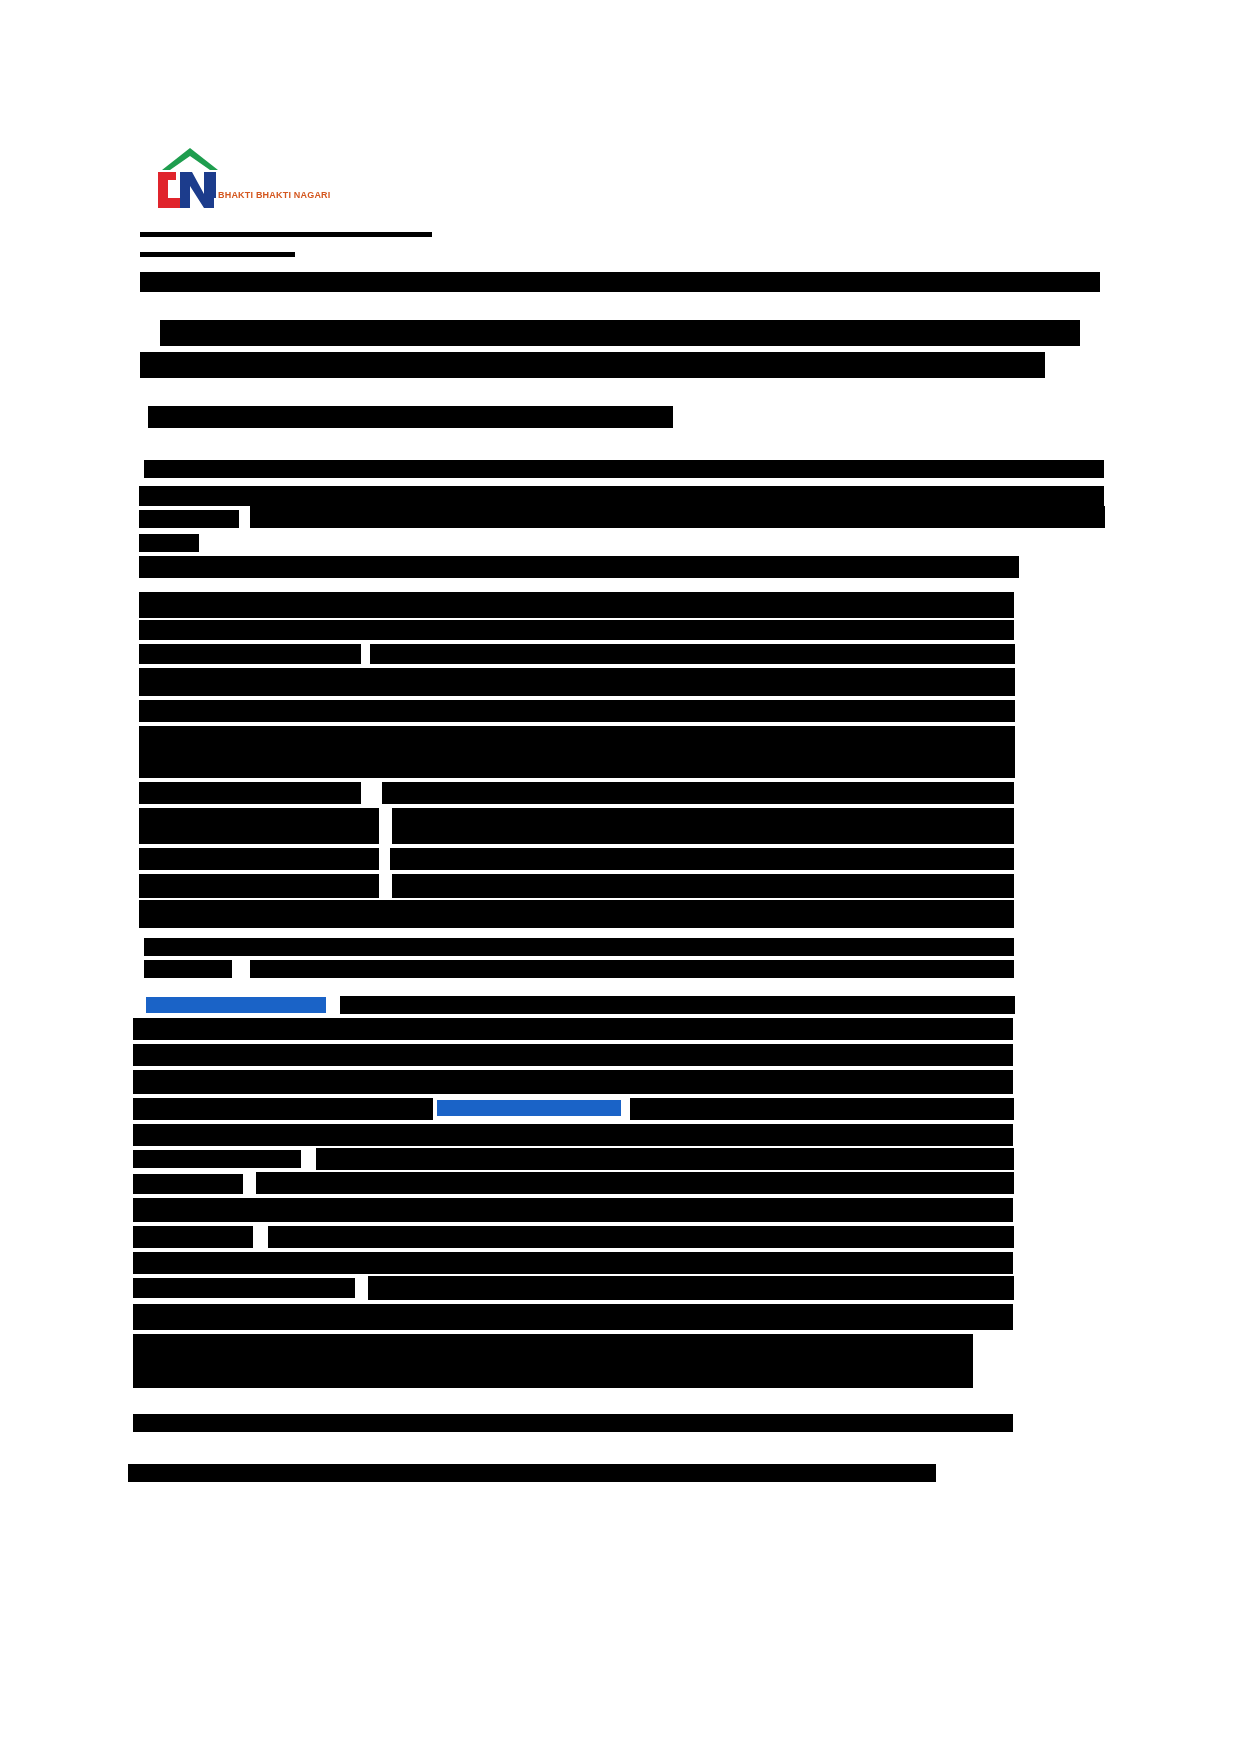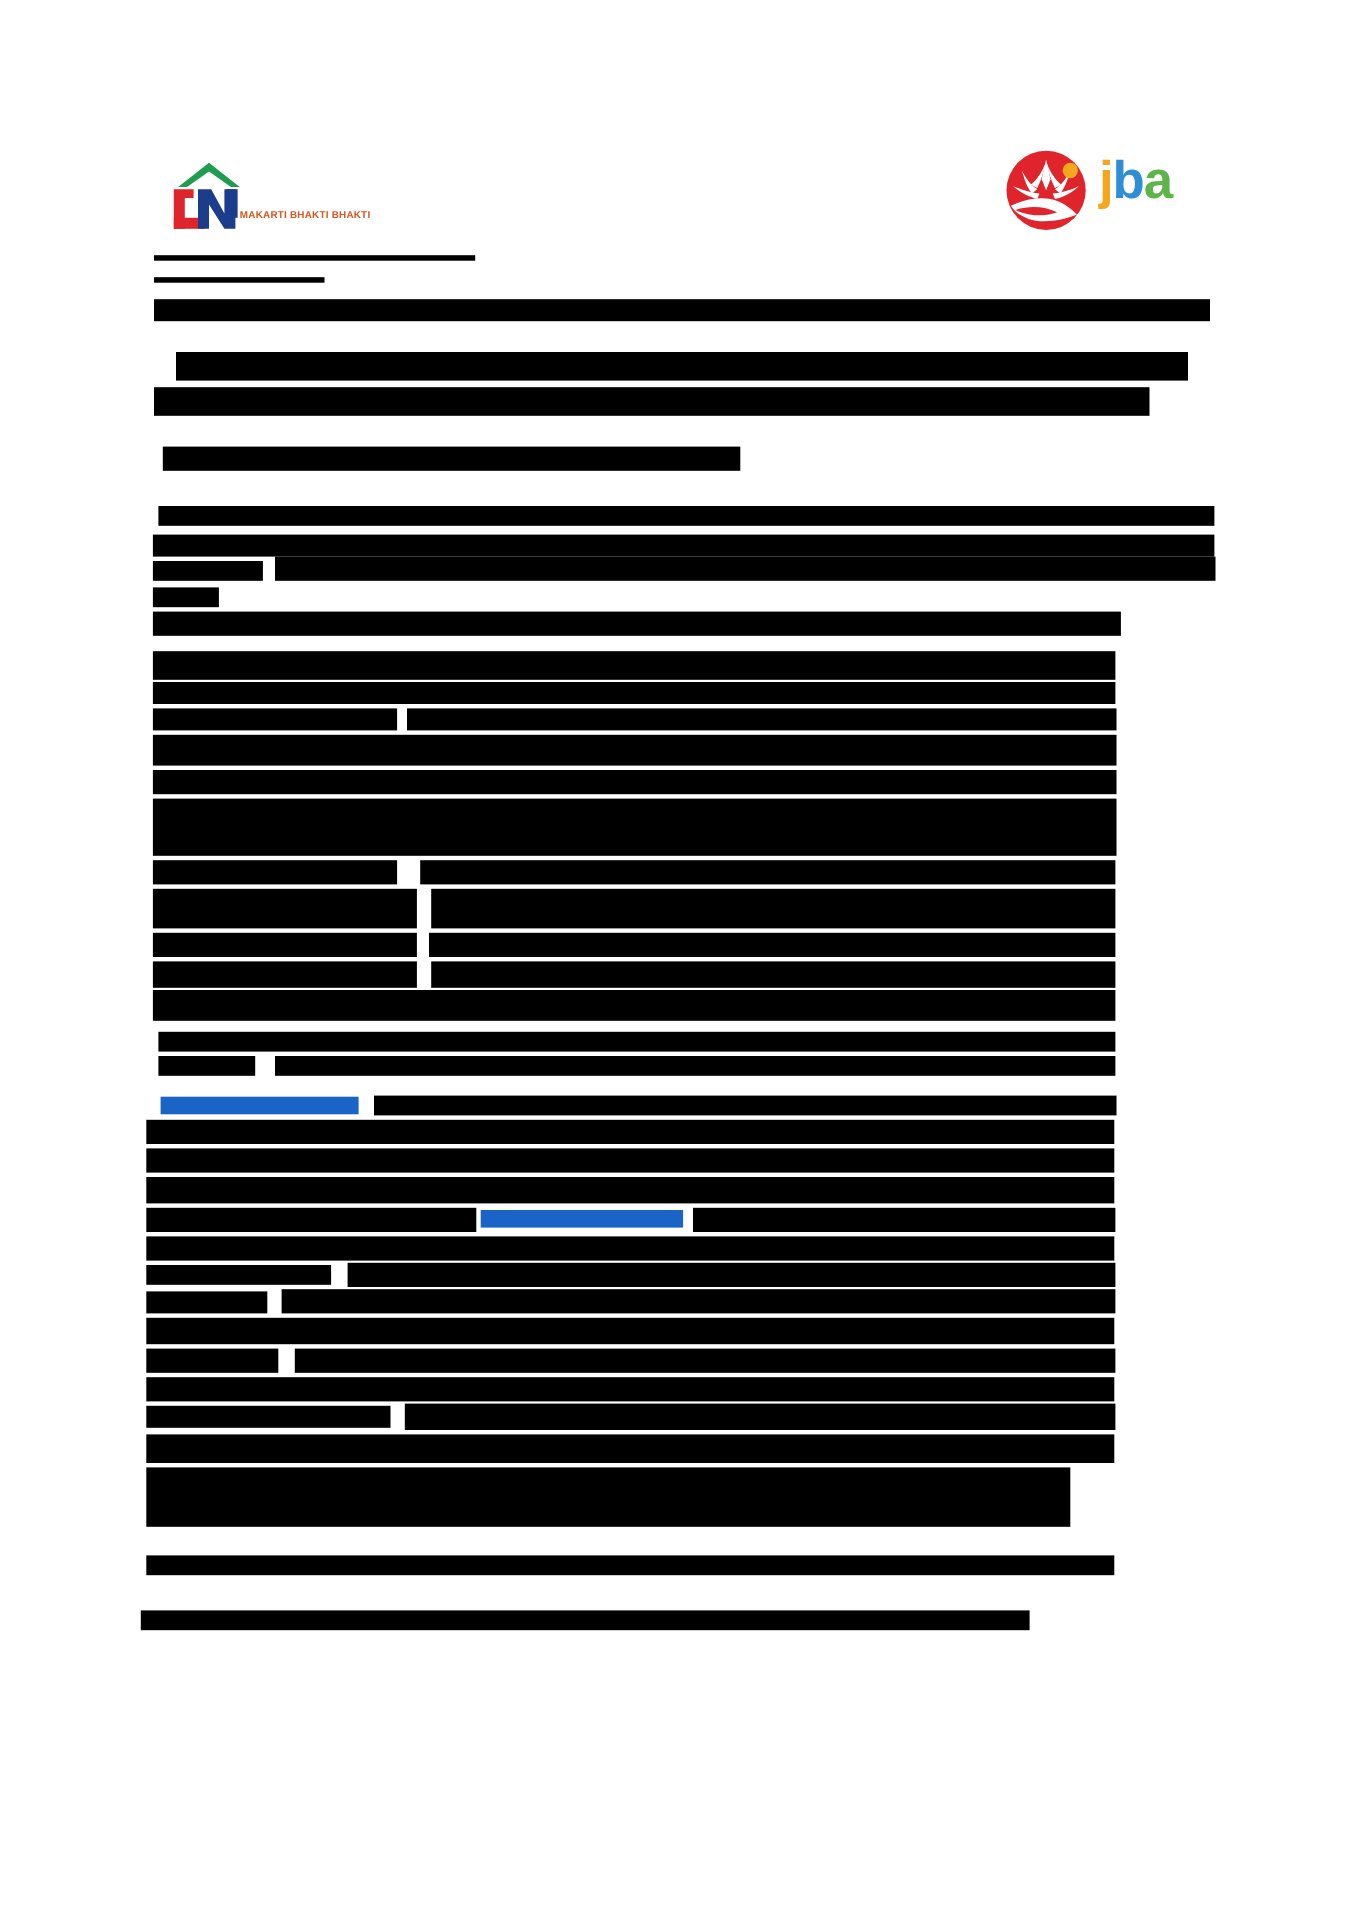--- a/index.html
+++ b/index.html
@@ -86,43 +86,23 @@
 <div class="page">
 
   <div class="logo-left">
     <svg width="190" height="72" viewBox="0 0 190 72" xmlns="http://www.w3.org/2000/svg">
       <polygon points="12,32 40,10 68,32 60,32 40,18 20,32" fill="#1e9d4e"></polygon>
       <polygon points="8,34 8,70 18,70 18,42 26,42 26,34" fill="#e0242c"></polygon>
       <rect x="8" y="60" width="28" height="10" fill="#e0242c"></rect>
       <polygon points="30,34 30,70 40,70 40,48 54,70 64,70 64,34 54,34 54,56 42,34" fill="#1c3c8c"></polygon>
       <rect x="56" y="34" width="10" height="26" fill="#1c3c8c"></rect>
     </svg>
-    <div class="logo-caption">MAKARTI BHAKTI BHAKTI</div>
+    <div class="logo-caption">BHAKTI BHAKTI NAGARI</div>
   </div>
 
-  <div class="logo-right">
-    <svg width="100" height="80" viewBox="0 0 100 80" xmlns="http://www.w3.org/2000/svg">
-      <circle cx="44" cy="38" r="36" fill="#e0242c"></circle>
-      <path d="M44 10 L48 28 L44 38 L40 28 Z" fill="#ffffff"></path>
-      <g fill="#ffffff">
-        <path d="M44 12 C40 22 36 28 30 33 L36 36 C40 28 42 20 44 12 Z"></path>
-        <path d="M44 12 C48 22 52 28 58 33 L52 36 C48 28 46 20 44 12 Z"></path>
-        <path d="M22 20 C26 28 30 33 36 37 L31 41 C26 34 24 27 22 20 Z"></path>
-        <path d="M66 20 C62 28 58 33 52 37 L57 41 C62 34 64 27 66 20 Z"></path>
-        <path d="M14 34 C22 38 30 40 38 41 L36 46 C28 44 20 40 14 34 Z"></path>
-        <path d="M74 34 C66 38 58 40 50 41 L52 46 C60 44 68 40 74 34 Z"></path>
-      </g>
-      <path d="M12 52 C24 46 38 44 48 46 C58 48 66 54 72 60 C58 66 40 68 28 64 C20 61 15 57 12 52 Z" fill="#ffffff"></path>
-      <path d="M16 56 C28 52 42 52 54 58 C44 62 30 62 16 56 Z" fill="#e0242c"></path>
-      <circle cx="66" cy="20" r="7" fill="#f4a61c"></circle>
-    </svg>
-    <div class="jba-text">
-      <span class="jba-j">j</span><span class="jba-b">b</span><span class="jba-a">a</span>
-    </div>
-  </div>
 
   <div class="bar" style="left:140px; top:232px; width:292px; height:5px;"></div>
   <div class="bar" style="left:140px; top:252px; width:155px; height:5px;"></div>
   <div class="bar" style="left:140px; top:272px; width:960px; height:20px;"></div>
 
   <div class="bar" style="left:160px; top:320px; width:920px; height:26px;"></div>
   <div class="bar" style="left:140px; top:352px; width:905px; height:26px;"></div>
 
   <div class="bar" style="left:148px; top:406px; width:525px; height:22px;"></div>
 

